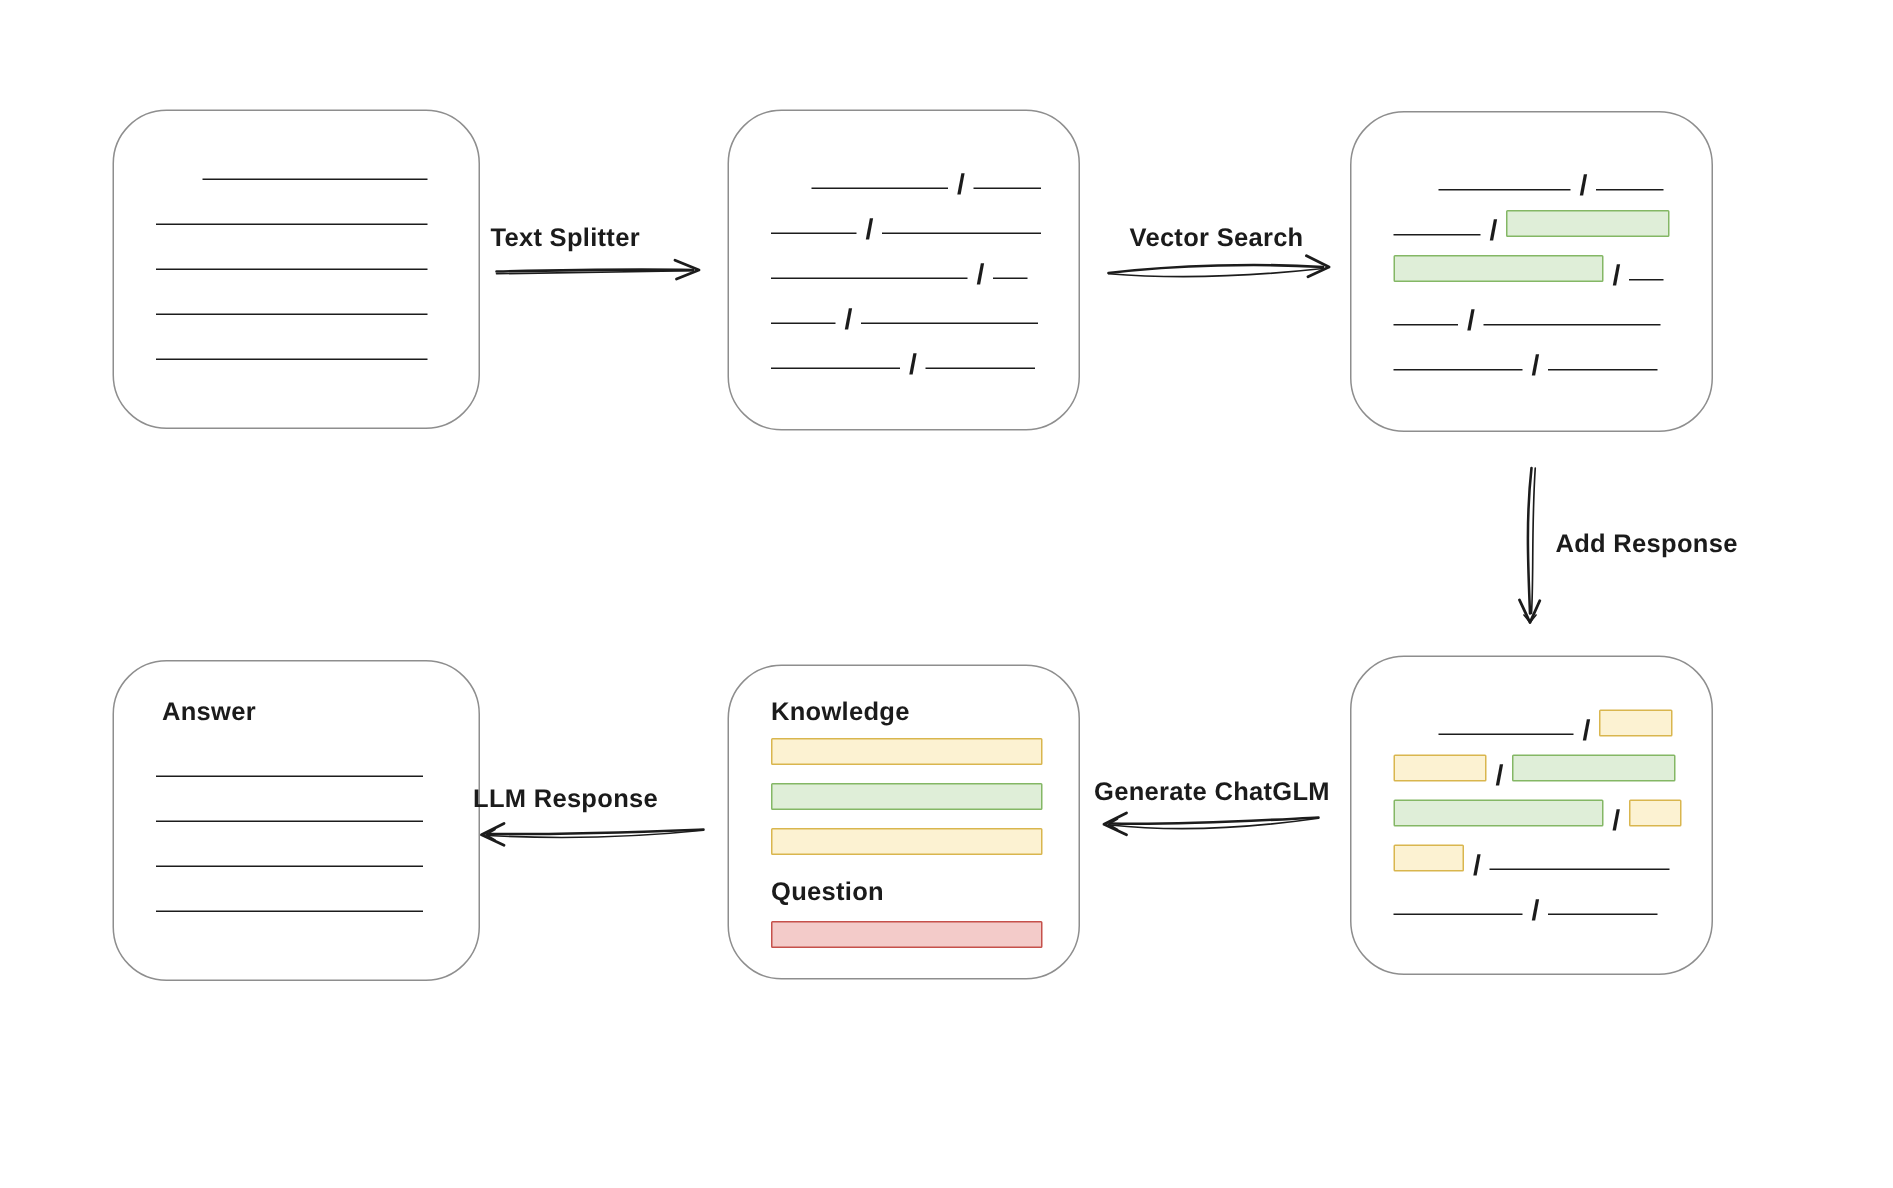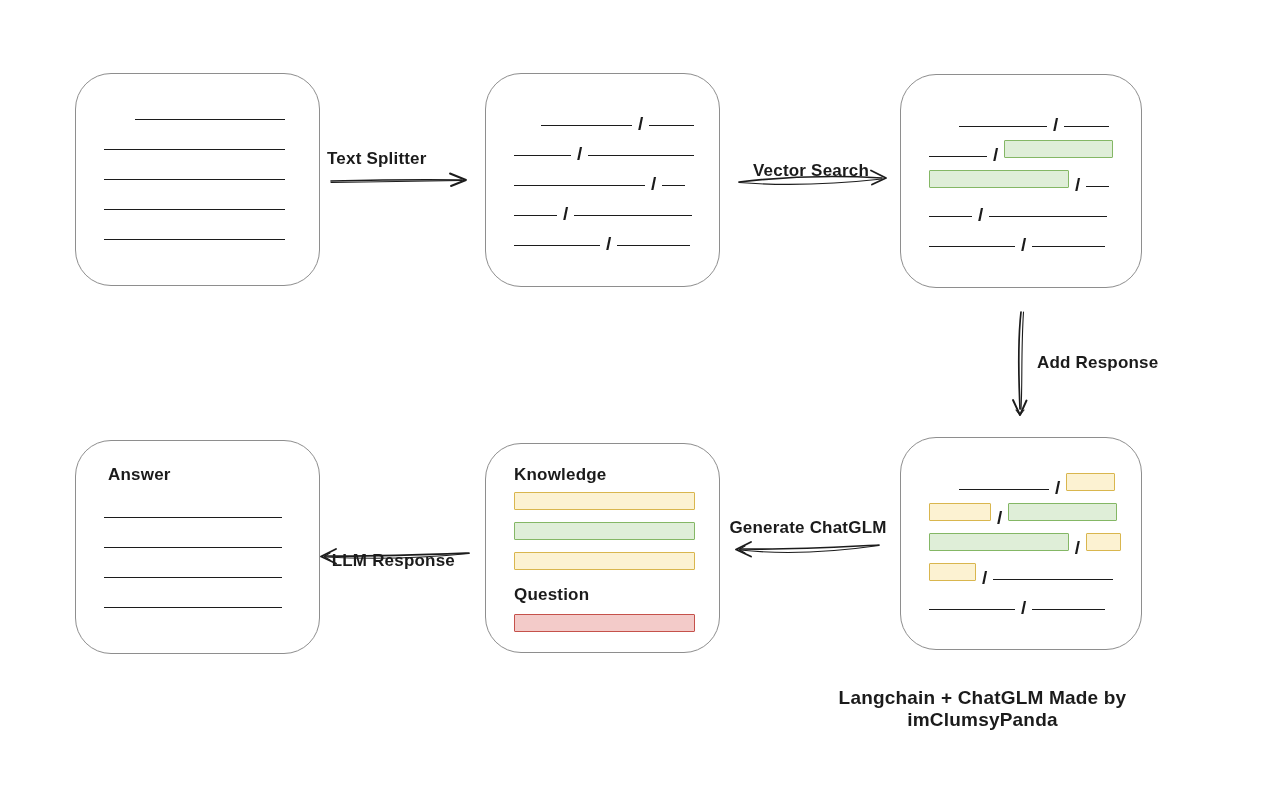--- a/index.html
+++ b/index.html
@@ -28,24 +28,24 @@
 
   .box-label{position:absolute;font-size:17px;font-weight:700;letter-spacing:.2px;}
   .label-answer{left:32px;top:24px;}
   .label-knowledge{left:28px;top:21px;}
   .label-question{left:28px;top:141px;}
   .prompt-rows{position:absolute;left:28px;top:36px;}
   .question-rows{position:absolute;left:28px;top:158px;}
 
   .arrow-label{position:absolute;font-size:17px;font-weight:700;letter-spacing:.2px;white-space:nowrap;}
   .lbl-text-splitter{left:327px;top:149px;width:140px;}
-  .lbl-vector-search{left:737px;top:149px;width:148px;text-align:center;margin-top:12px;}
+  .lbl-vector-search{left:737px;top:149px;width:148px;text-align:center;}
   .lbl-add-context{left:1037px;top:353px;}
   .lbl-generate-prompt{left:728px;top:518px;width:160px;text-align:center;}
-  .lbl-llm-response{left:319px;top:523px;width:136px;text-align:right;margin-top:28px;}
+  .lbl-llm-response{left:309px;top:523px;width:136px;text-align:center;}
 
   .caption{position:absolute;left:775px;top:687px;width:415px;text-align:center;
            font-size:19px;font-weight:700;letter-spacing:.2px;}
 
   svg.arrow-layer{position:absolute;left:0;top:0;pointer-events:none;}
   svg.arrow-layer path{stroke:#1c1c1c;fill:none;stroke-linecap:round;stroke-linejoin:round;}
   .shaft{stroke-width:1.7;}
   .shaft2{stroke-width:1.1;}
   .head{stroke-width:1.9;}
 </style>
@@ -238,15 +238,14 @@
       <path class="shaft2" d="M330,553 L324,556.5 L330,560"></path>
     </g>
   </svg>
 
   <div class="arrow-label lbl-text-splitter">Text Splitter</div>
   <div class="arrow-label lbl-vector-search">Vector Search</div>
   <div class="arrow-label lbl-add-context">Add Response</div>
   <div class="arrow-label lbl-generate-prompt">Generate ChatGLM</div>
   <div class="arrow-label lbl-llm-response">LLM Response</div>
 
-  <div class="caption">Langchain + ChatGLM Made by imClumsyPanda</div>
 
 </div>
 
 </body></html>

